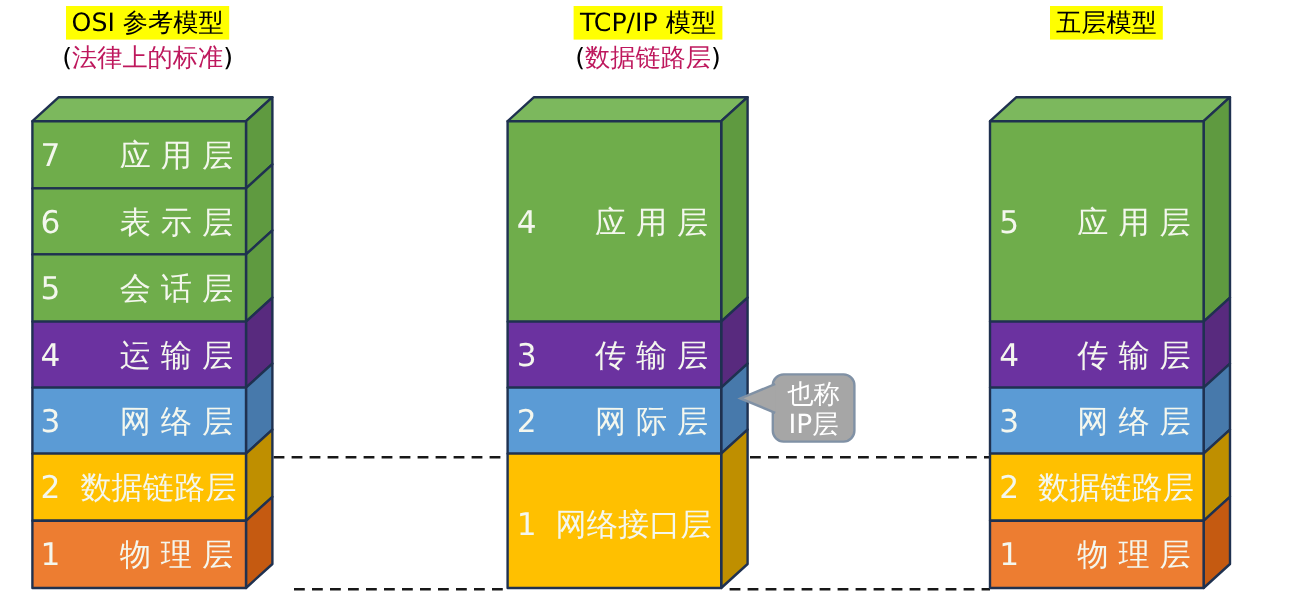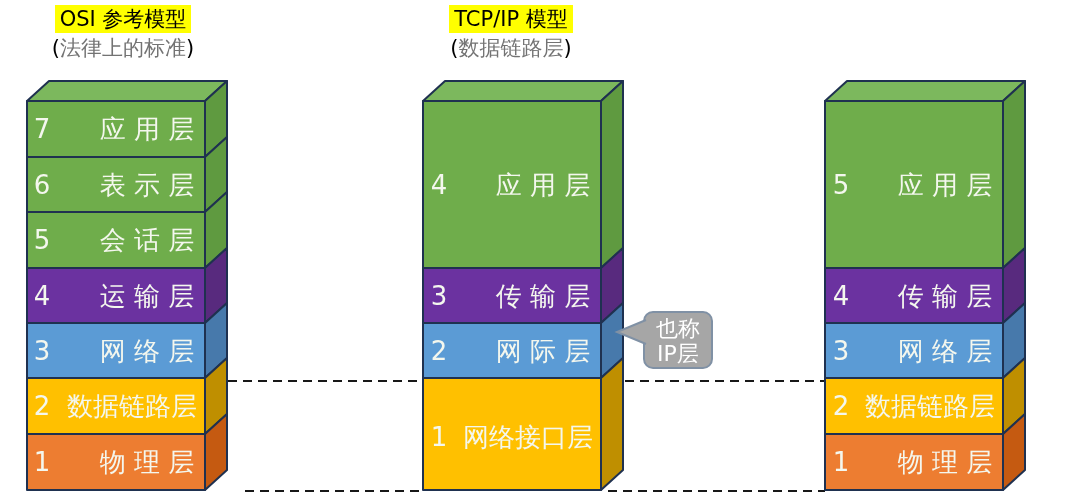--- a/index.html
+++ b/index.html
@@ -6,42 +6,43 @@
   .page{
     position:relative;width:1075px;height:501px;background:#ffffff;overflow:hidden;
     font-family:"DejaVu Sans",sans-serif;
   }
   .title-block{
     position:absolute;top:5px;width:226px;text-align:center;
     font-size:21px;font-weight:normal;line-height:28px;color:#000;
   }
   .hl{background:#ffff00;padding:0 5px;display:inline-block;}
   .subtitle{margin-top:1px;}
-  .red{color:#737373;}
+  .red{color:#be185d;}
   svg{position:absolute;left:0;top:0;}
   svg text{font-family:"DejaVu Sans",sans-serif;fill:#f4f7ee;font-size:26px;}
   svg text.callout-txt{font-size:22px;fill:#ffffff;}
   .face{stroke:#1f3150;stroke-width:2;stroke-linejoin:round;}
 </style>
 </head>
 <body>
 
 <div class="page">
 
   <div class="title-block" style="left:10px">
     <div><span class="hl">OSI 参考模型</span></div>
     <div class="subtitle"><span>(</span><span class="red">法律上的标准</span><span></span><span>)</span></div>
   </div>
 
-  <div class="title-block" style="left:398px">
+  <div class="title-block" style="left:427px">
     <div><span class="hl">TCP/IP 模型</span></div>
     <div class="subtitle"><span>(</span><span class="red">数据链路层</span><span></span><span>)</span></div>
   </div>
 
   <div class="title-block" style="left:809px">
+    <div><span class="hl">五层模型</span></div>
   </div>
 
   <svg width="1075" height="501" viewBox="0 0 1075 501">
 
     <g>
       <line x1="228" y1="381" x2="423" y2="381" stroke="#181818" stroke-width="2" stroke-dasharray="9 6"></line>
       <line x1="245" y1="491" x2="423" y2="491" stroke="#181818" stroke-width="2" stroke-dasharray="9 6"></line>
       <line x1="625" y1="381" x2="825" y2="381" stroke="#181818" stroke-width="2" stroke-dasharray="9 6"></line>
       <line x1="608" y1="491" x2="825" y2="491" stroke="#181818" stroke-width="2" stroke-dasharray="9 6"></line>
     </g>

